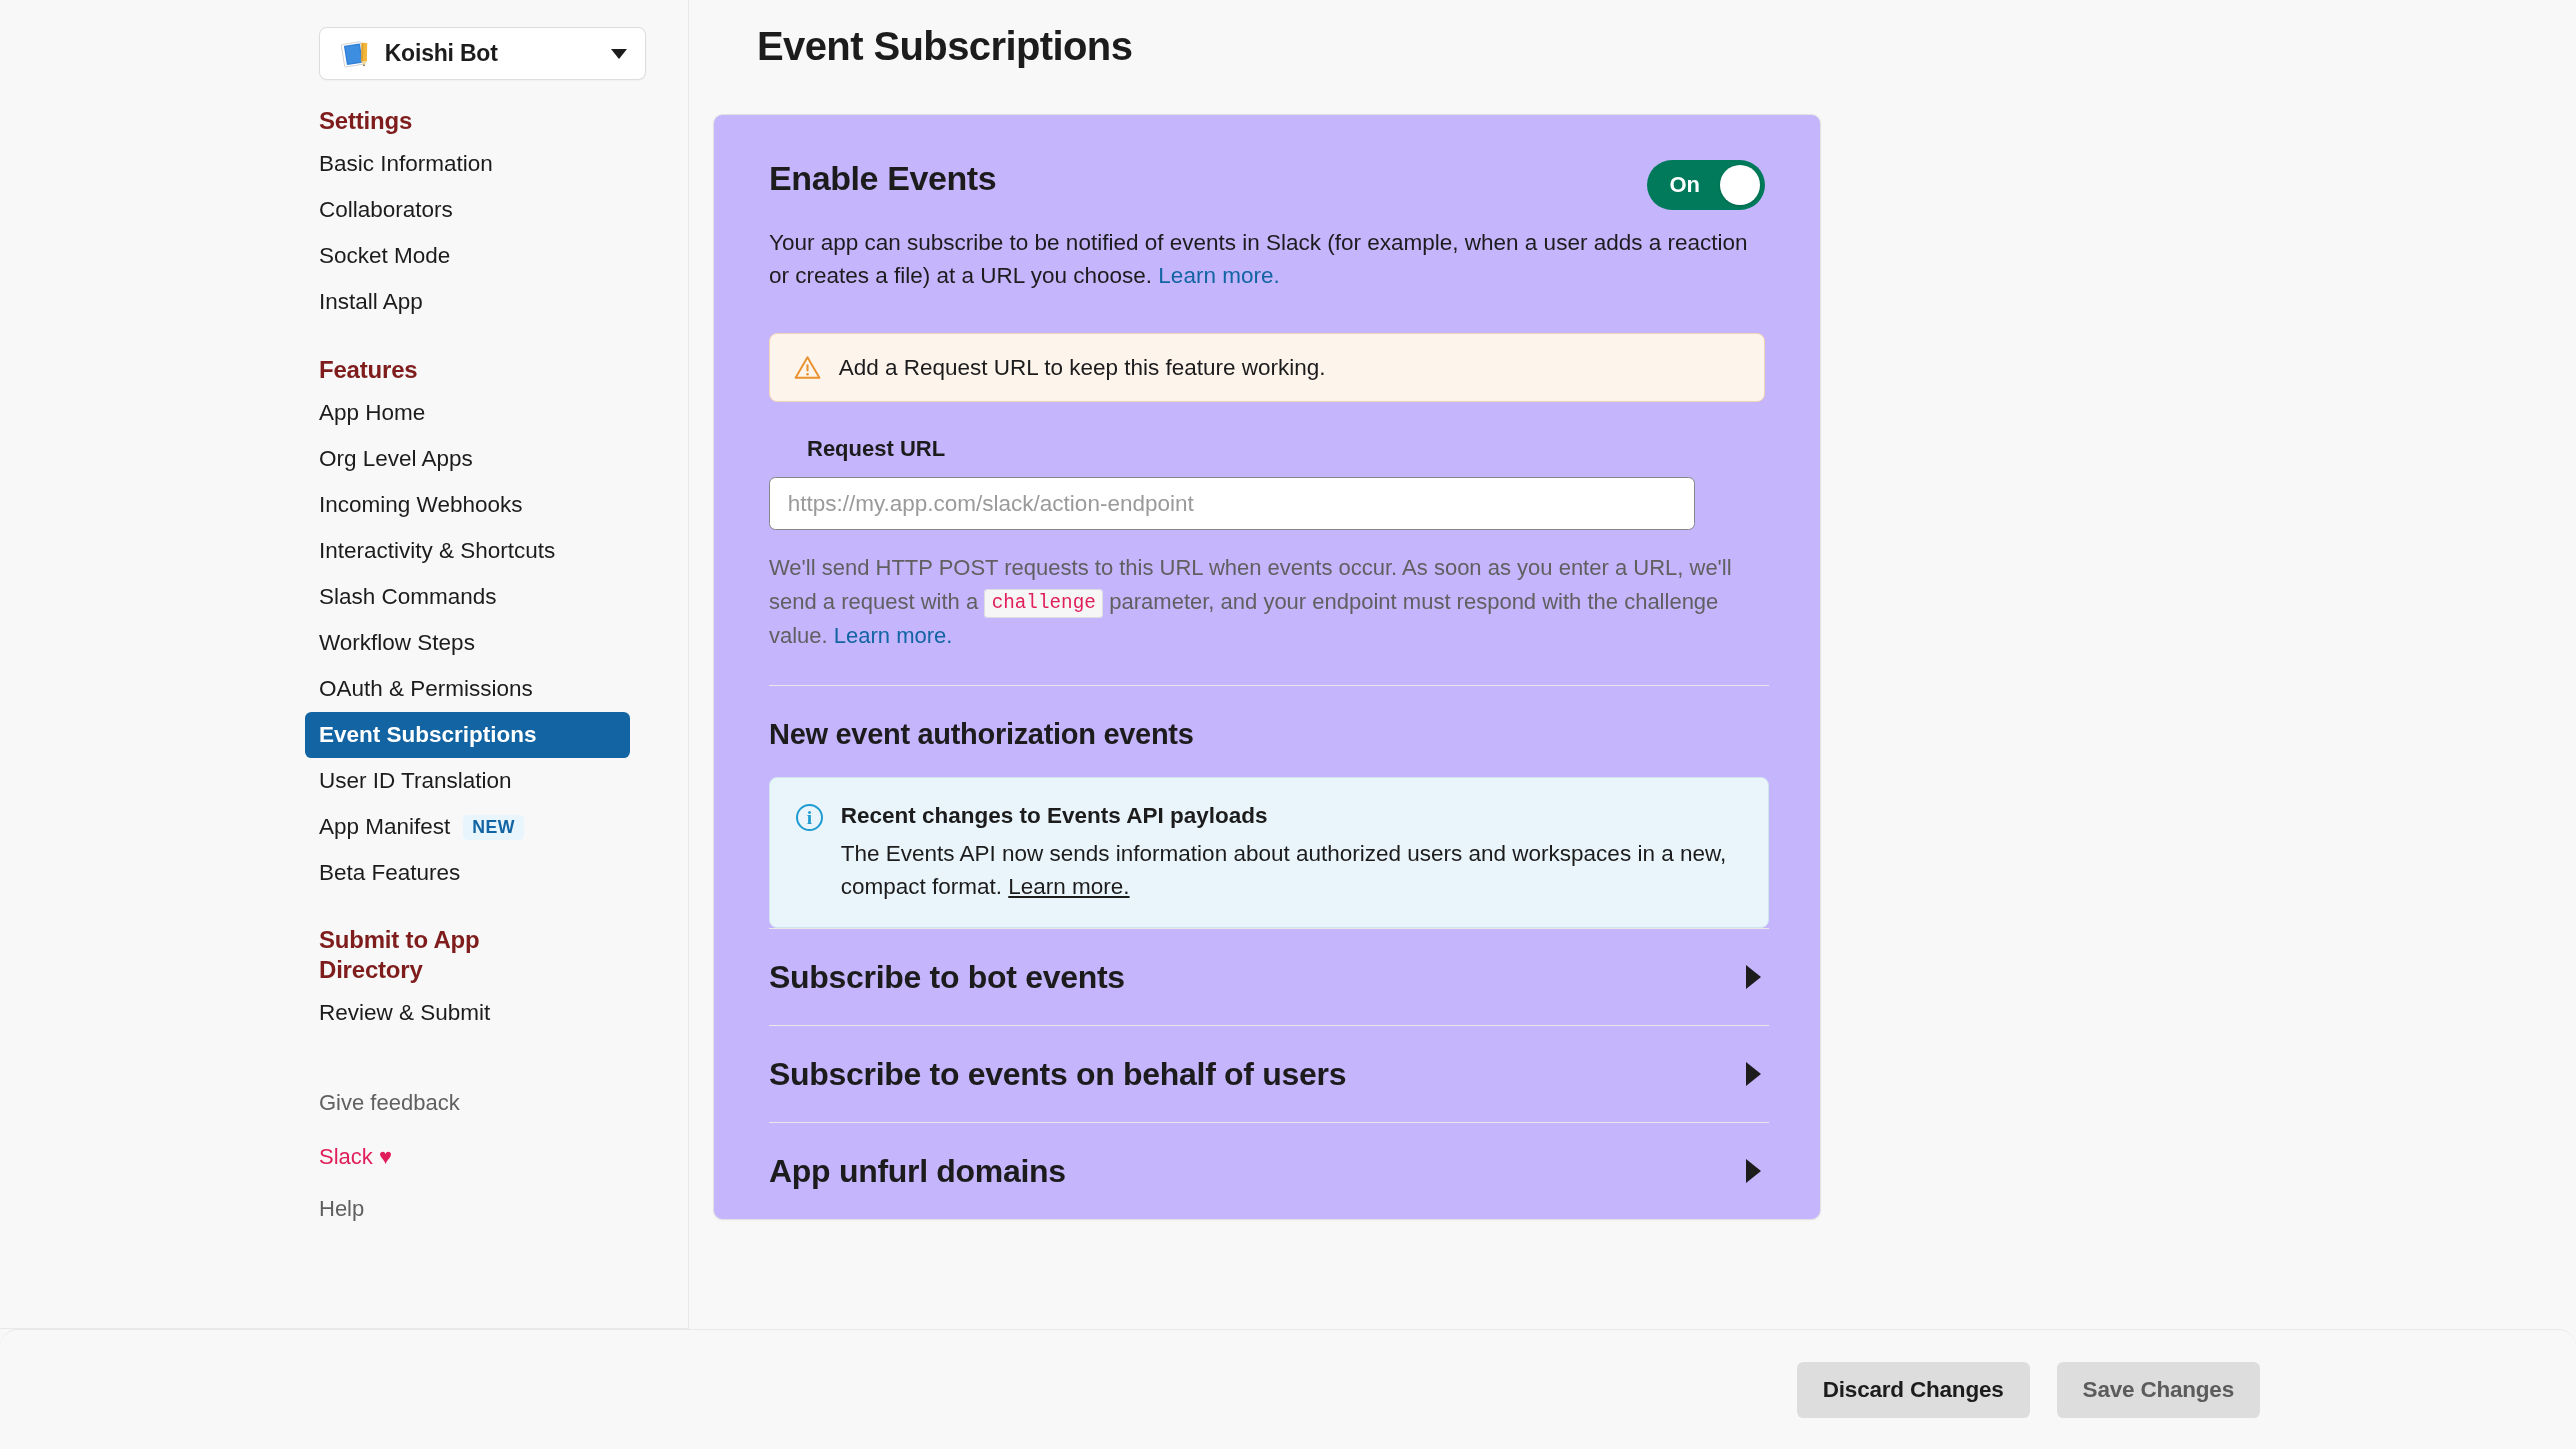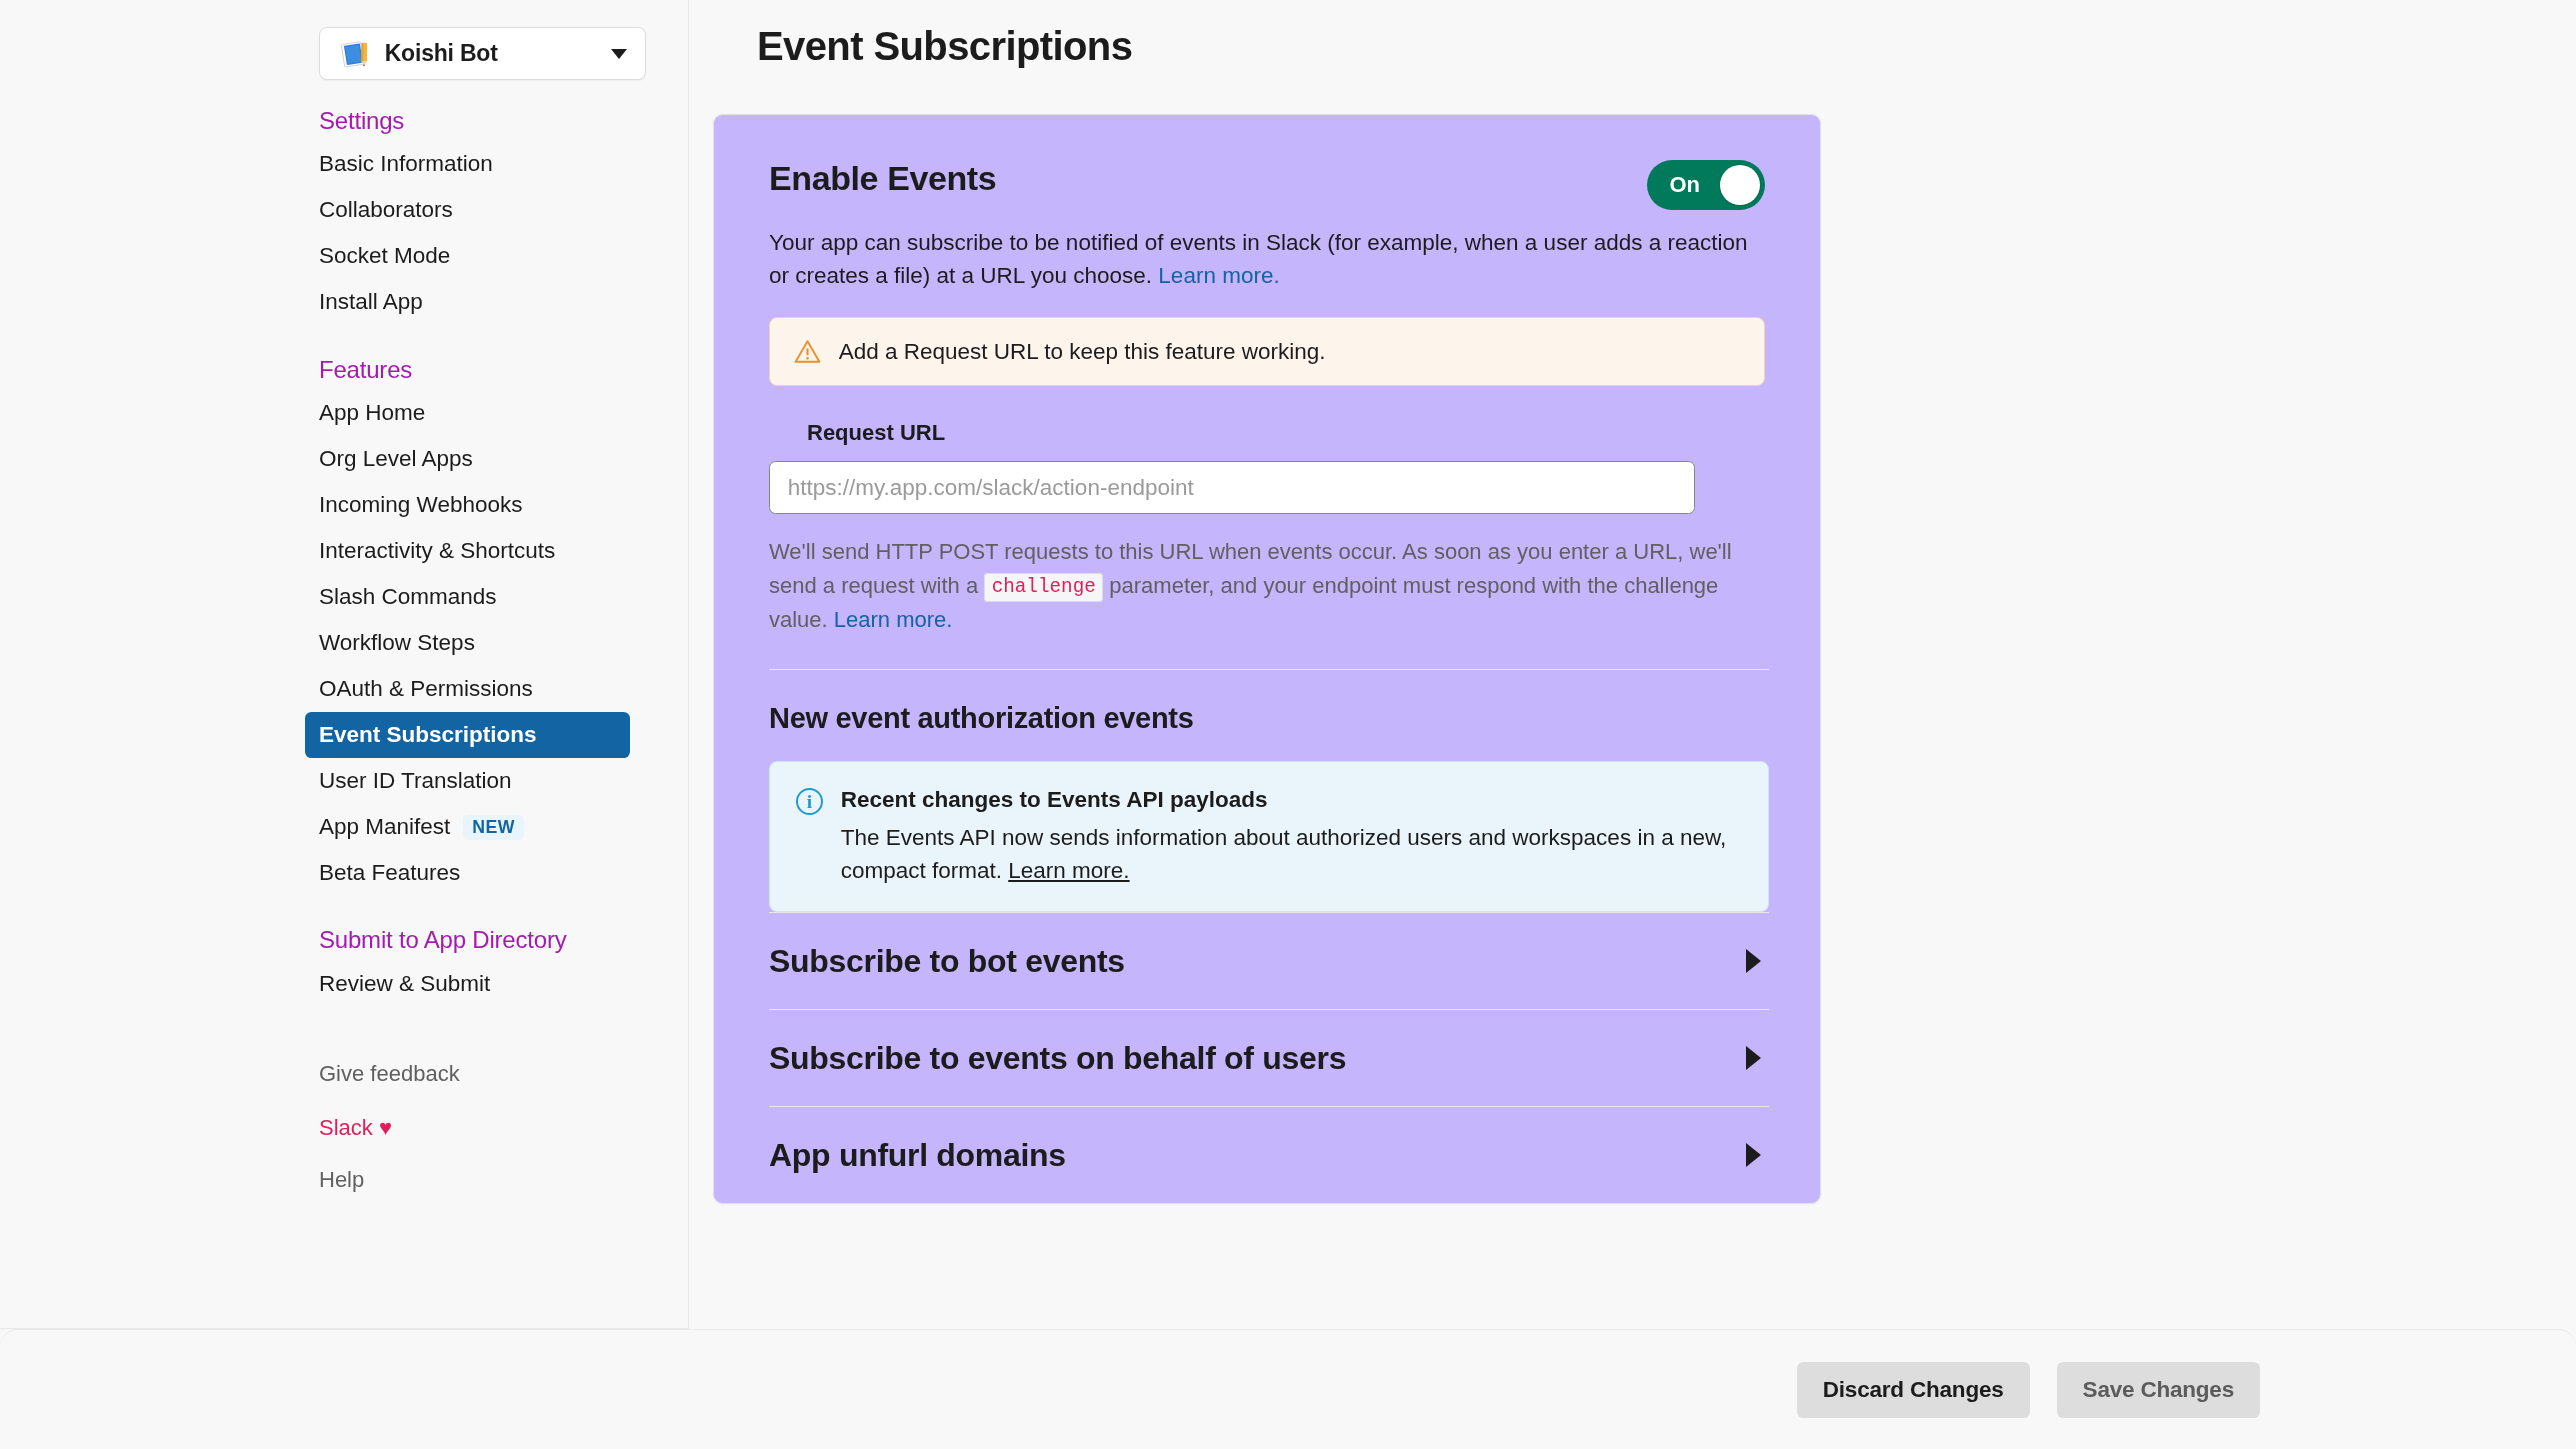--- a/index.html
+++ b/index.html
@@ -61,22 +61,22 @@
   .caret-down {
     width: 0; height: 0;
     border-left: 8.9px solid transparent;
     border-right: 8.9px solid transparent;
     border-top: 10.5px solid #1d1c1d;
     margin-left: 6.4px;
   }
 
   .nav-heading {
     font-size: 24px;
-    font-weight: normal;
-    color: #a21caf;
+    font-weight: bold;
+    color: #7f1d1d;
     letter-spacing: -0.2px;
     margin-top: 29px;
     margin-bottom: 6.4px;
     line-height: 1.22;
     width: 266px;
   }
   .nav-heading.first { margin-top: 26px; }
 
   .nav-item {
     display: flex;
@@ -206,21 +206,21 @@
     margin-top: 16px;
     max-width: 1000px;
   }
   a.link {
     color: #1264a3;
     text-decoration: none;
     cursor: pointer;
   }
 
   .alert-warn {
-    margin-top: 24px;
+    margin-top: 40px;
     background: #fdf4ec;
     border: 1.6px solid #f2d4b5;
     border-radius: 8px;
     padding: 19.3px 24px;
     display: flex;
     align-items: center;
     gap: 17.7px;
   }
   .warn-tri {
     width: 27px; height: 27px;

